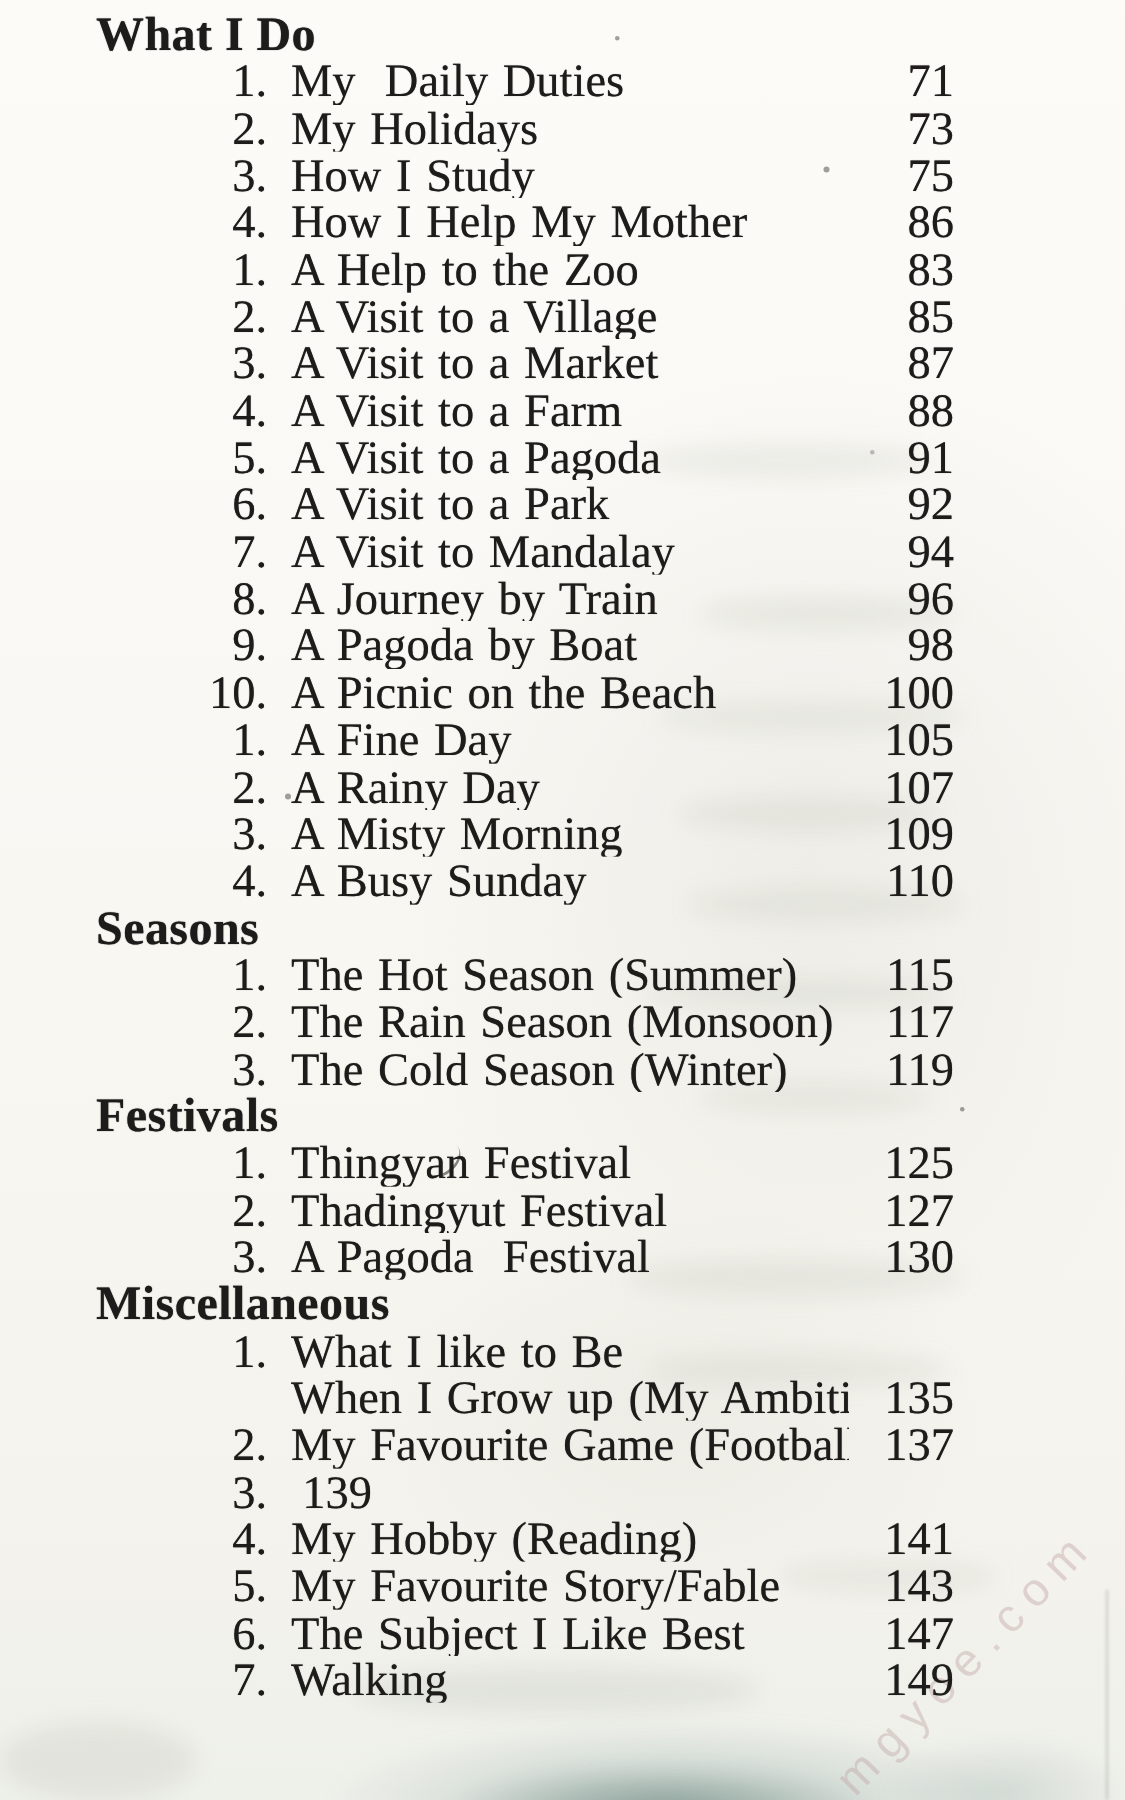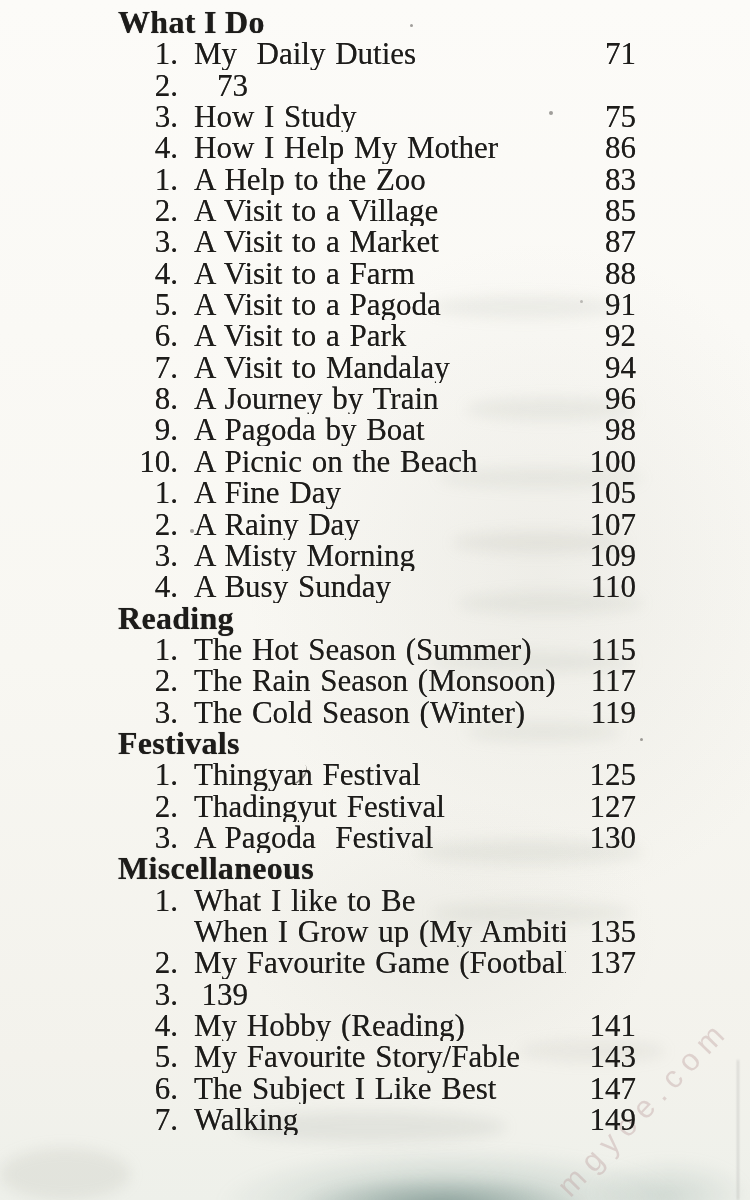--- a/index.html
+++ b/index.html
@@ -28,21 +28,21 @@
     border-radius:0 100% 100% 0 / 0 100% 100% 0;
     transform:rotate(46deg); pointer-events:none;
   }
   .speck { position:absolute; background:rgba(85,82,78,0.55); border-radius:50%; pointer-events:none; }
   .edge-line { position:absolute; right:11px; top:1060px; width:2px; height:140px;
     background:rgba(150,150,145,0.30); filter:blur(1px); pointer-events:none; }
 
   
   .toc { position:absolute; inset:0; padding-top:7px; }
   .h-row {
-    padding-left:118px; height:31.35px; line-height:31.35px;
+    padding-left:64px; height:31.35px; line-height:31.35px;
     font-size:32px; font-weight:bold; letter-spacing:0.3px;
     text-shadow:0 0 0.7px rgba(25,24,22,0.8);
   }
   .i-row {
     display:flex; align-items:baseline; height:31.35px; line-height:31.35px;
     font-size:31px; word-spacing:2px;
     text-shadow:0 0 0.5px rgba(25,24,22,0.7);
   }
   .i-num  { width:178px; text-align:right; flex:0 0 auto; }
   .i-title{ flex:1 1 auto; margin-left:16px; white-space:pre; overflow:hidden; }
@@ -82,20 +82,21 @@
 
   <div class="toc" id="toc">
       <div class="h-row">What I Do</div>
       <div class="i-row">
         <span class="i-num">1.</span>
         <span class="i-title">My  Daily Duties</span>
         <span class="i-page">71</span>
       </div>
       <div class="i-row">
         <span class="i-num">2.</span>
+        <span class="i-title">My Holidays</span>
         <span class="i-page">73</span>
       </div>
       <div class="i-row">
         <span class="i-num">3.</span>
         <span class="i-title">How I Study</span>
         <span class="i-page">75</span>
       </div>
       <div class="i-row">
         <span class="i-num">4.</span>
         <span class="i-title">How I Help My Mother</span>
@@ -164,21 +165,21 @@
       <div class="i-row">
         <span class="i-num">3.</span>
         <span class="i-title">A Misty Morning</span>
         <span class="i-page">109</span>
       </div>
       <div class="i-row">
         <span class="i-num">4.</span>
         <span class="i-title">A Busy Sunday</span>
         <span class="i-page">110</span>
       </div>
-      <div class="h-row">Reading</div>
+      <div class="h-row">Seasons</div>
       <div class="i-row">
         <span class="i-num">1.</span>
         <span class="i-title">The Hot Season (Summer)</span>
         <span class="i-page">115</span>
       </div>
       <div class="i-row">
         <span class="i-num">2.</span>
         <span class="i-title">The Rain Season (Monsoon)</span>
         <span class="i-page">117</span>
       </div>

